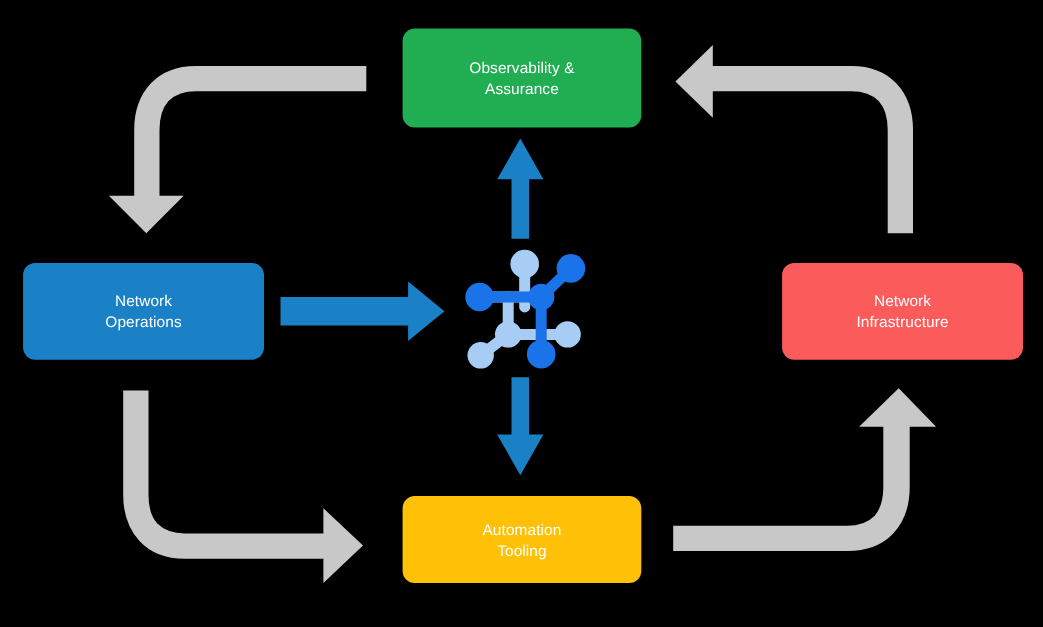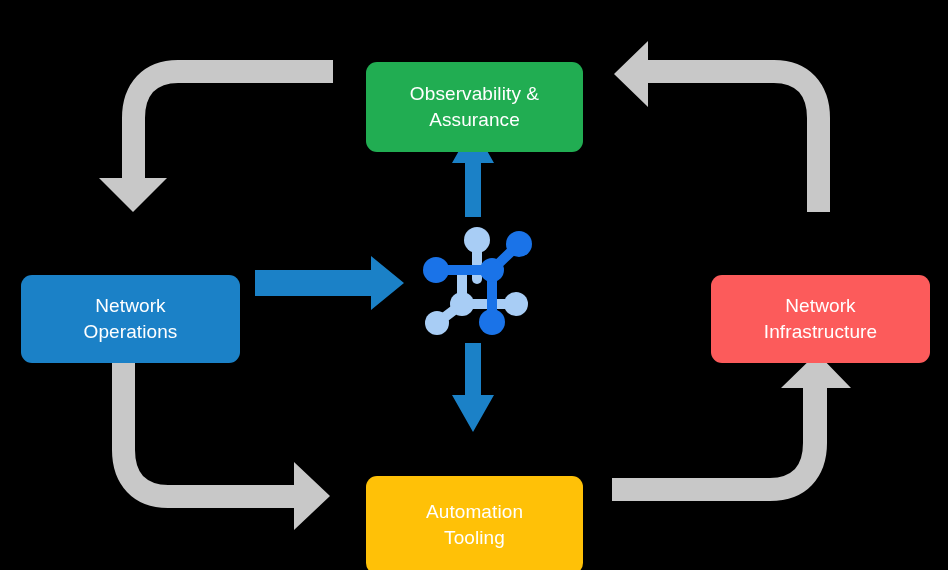--- a/index.html
+++ b/index.html
@@ -19,28 +19,27 @@
     overflow: hidden;
   }
   .node-box {
     position: absolute;
     display: flex;
     align-items: center;
     justify-content: center;
     text-align: center;
     border-radius: 11px;
     color: #ffffff;
-    font-size: 19px;
+    font-size: 14px;
     line-height: 1.35;
     font-weight: 400;
     letter-spacing: 0.1px;
     box-sizing: border-box;
     padding: 4px 10px;
     user-select: none;
-    margin-top: 36px;
   }
   .node-box .label {
     white-space: pre-line;
     display: block;
   }
   #box-observability {
     left: 366px;
     top: 26px;
     width: 217px;
     height: 90px;
@@ -55,23 +54,23 @@
   }
   #box-network-infrastructure {
     left: 711px;
     top: 239px;
     width: 219px;
     height: 88px;
     background: #fc5b5b;
   }
   #box-automation-tooling {
     left: 366px;
-    top: 440px;
+    top: 451px;
     width: 217px;
-    height: 98px;
+    height: 79px;
     background: #ffc107;
   }
   .svg-layer {
     position: absolute;
     left: 0;
     top: 0;
     width: 948px;
     height: 570px;
   }
   .gray-arrow {

